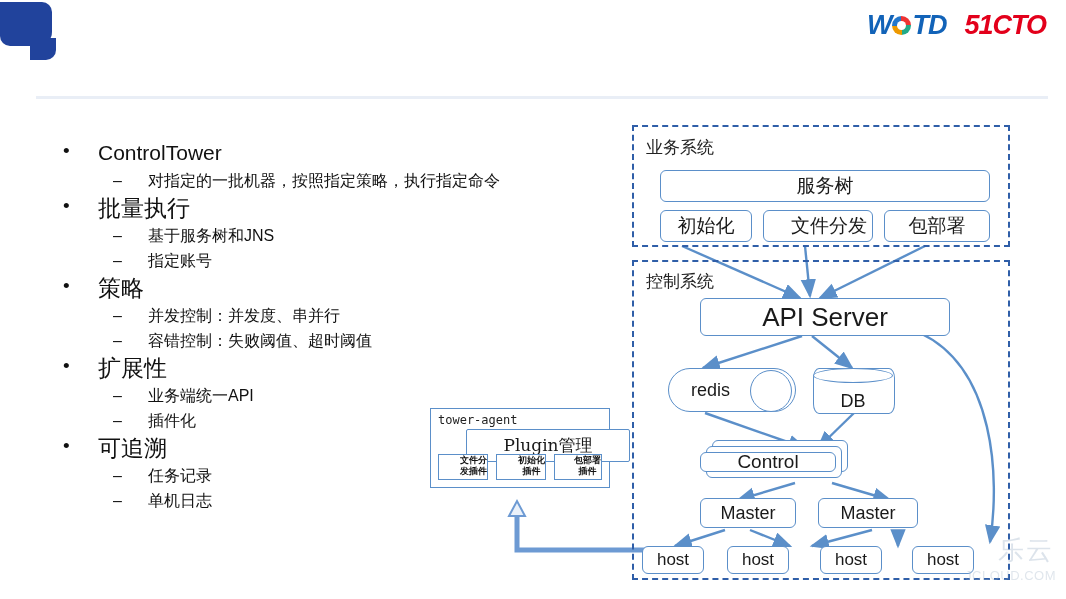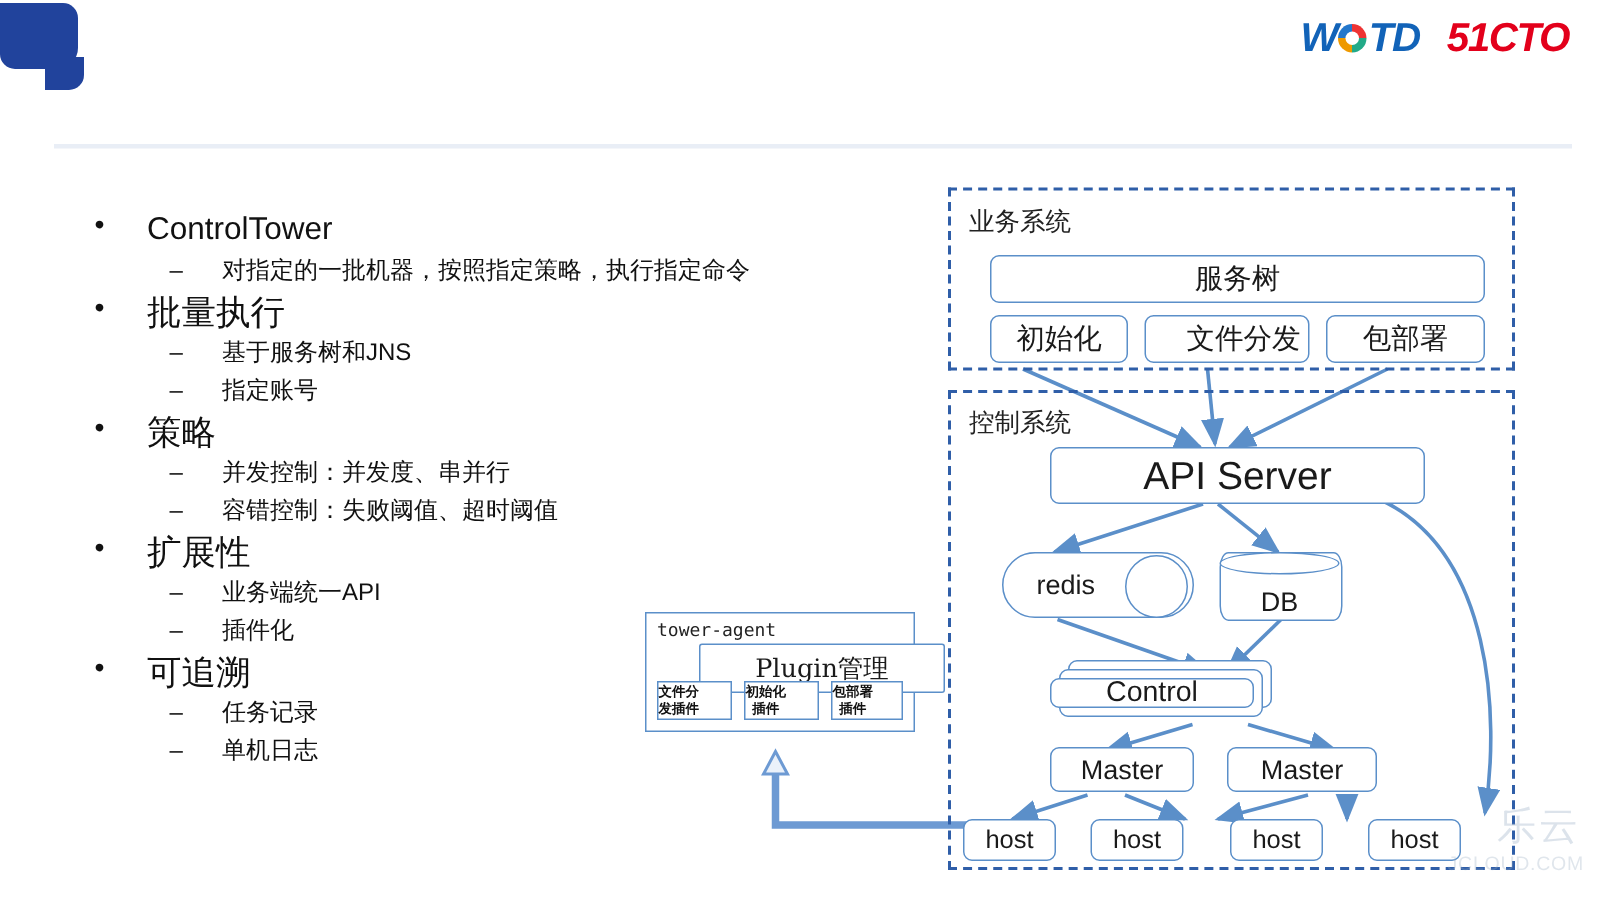--- a/index.html
+++ b/index.html
@@ -70,22 +70,22 @@
   }
   .node.cjk{font-family:"DejaVu Serif","Liberation Serif",serif;}
   .agentbox{
     position:absolute;box-sizing:border-box;
     border:1.6px solid #5b8fc9;background:#ffffff;
   }
   .agent-title{position:absolute;font-family:"DejaVu Sans Mono","Liberation Mono",monospace;font-size:12px;color:#222;white-space:nowrap;}
   .plugin{
     position:absolute;box-sizing:border-box;border:1.4px solid #5b8fc9;background:#fff;
     font-size:9px;line-height:11px;text-align:center;color:#111;
-    display:flex;align-items:center;justify-content:flex-start;
-    font-family:Liberation Serif, serif;font-weight:bold;
+    display:flex;align-items:center;justify-content:flex-end;
+    font-family:Liberation Mono, monospace;font-weight:bold;
   }
 
   
   #watermark{position:absolute;right:4px;bottom:14px;width:110px;height:56px;opacity:.30;}
   #wm-cjk{position:absolute;right:8px;top:4px;font-size:26px;color:#8fa6bf;font-family:"DejaVu Serif","Liberation Serif",serif;letter-spacing:2px;}
   #wm-url{position:absolute;right:6px;bottom:2px;font-size:13px;color:#9aadc2;letter-spacing:.5px;}
 </style>
 </head>
 <body>
 

